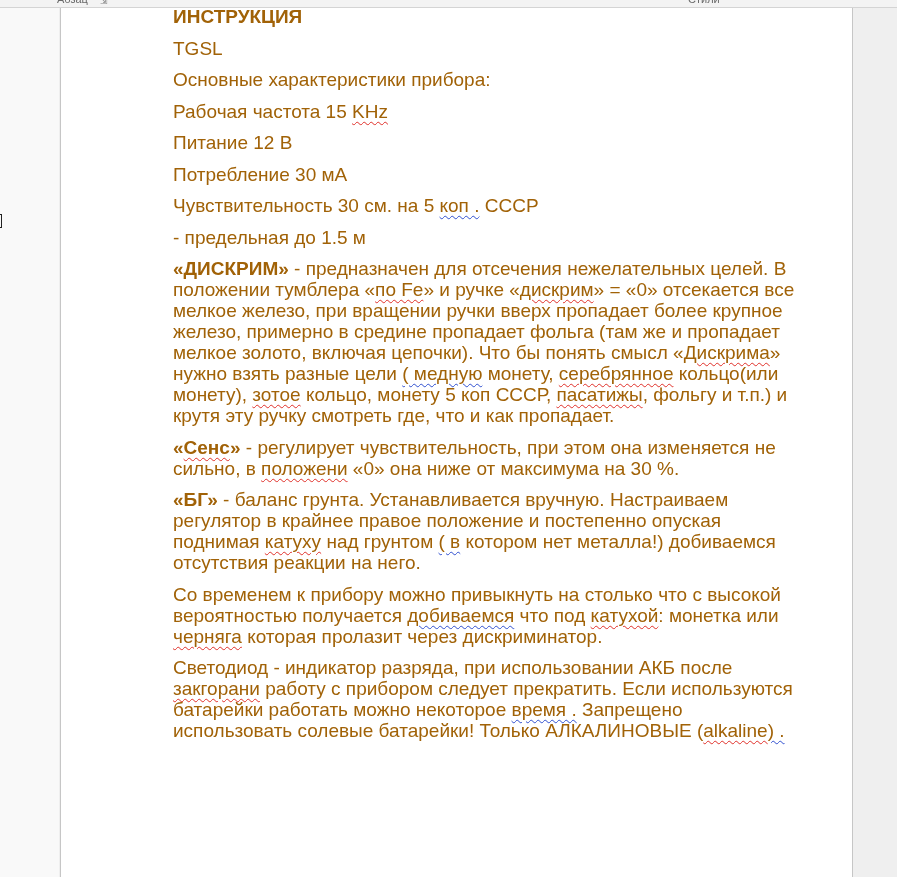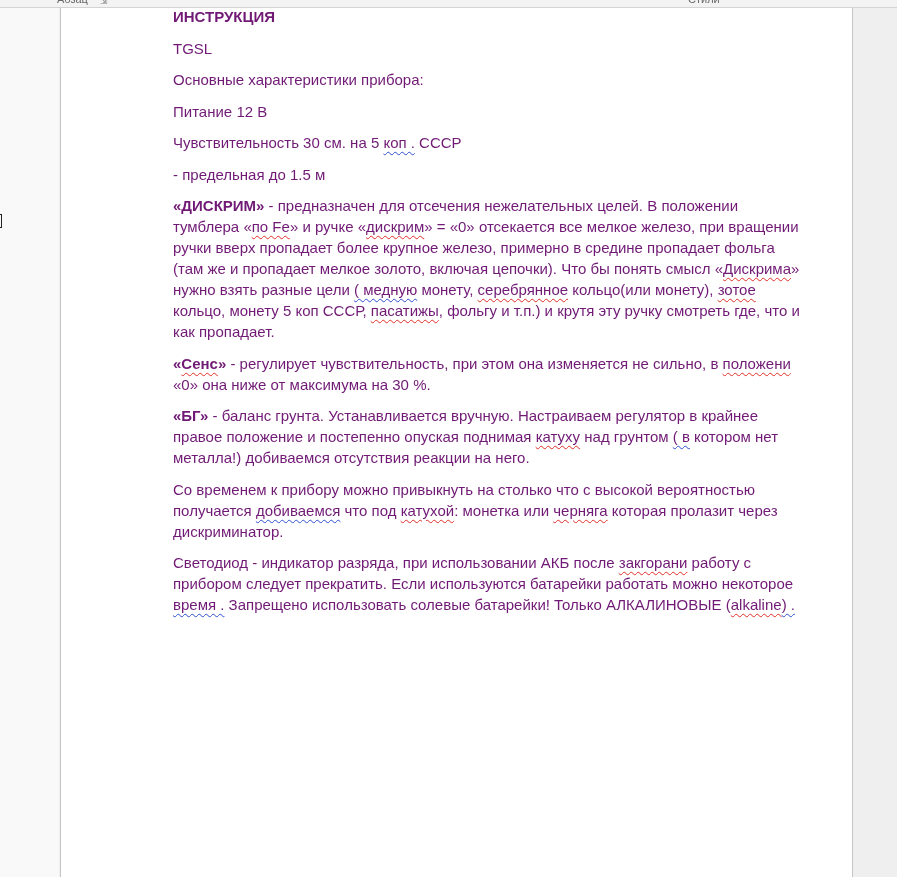--- a/index.html
+++ b/index.html
@@ -56,23 +56,23 @@
       height: 869px;
       background: #ffffff;
       border-left: 1px solid #c6c6c6;
       border-right: 1px solid #c6c6c6;
     }
     .content {
       position: absolute;
       left: 112px;
       top: 0;
       width: 630px;
-      font-size: 15px;
+      font-size: 19px;
       line-height: 21px;
-      color: #701a75;
+      color: #a16207;
     }
     .content p {
       margin: 0;
       padding: 0;
     }
     .heading {
       font-weight: bold;
       margin-top: -2px !important;
     }
     .simple {
@@ -106,21 +106,23 @@
 
 <div class="left-panel">
   <div class="cursor-mark"></div>
 </div>
 
 <div class="page">
   <div class="content">
     <p class="heading simple">ИНСТРУКЦИЯ</p>
     <p class="simple">TGSL</p>
     <p class="simple">Основные характеристики прибора:</p>
+    <p class="simple"><span>Рабочая частота 15 </span><span class="sp-red">KHz</span></p>
     <p class="simple">Питание 12 В</p>
+    <p class="simple">Потребление 30 мА</p>
     <p class="simple"><span>Чувствительность 30 см. на 5 </span><span class="sp-blue">коп .</span><span> СССР</span></p>
     <p class="simple">- предельная до 1.5 м</p>
 
     <p class="para"><span class="bold">«ДИСКРИМ»</span><span> - предназначен для отсечения нежелательных целей. В положении тумблера «</span><span class="sp-red">по Fe</span><span>» и ручке «</span><span class="sp-red">дискрим</span><span>» = «0» отсекается все мелкое железо, при вращении ручки вверх пропадает более крупное железо, примерно в средине пропадает фольга (там же и пропадает мелкое золото, включая цепочки). Что бы понять смысл «</span><span class="sp-red">Дискрима</span><span>» нужно взять разные цели </span><span class="sp-blue">( медную</span><span> монету, </span><span class="sp-red">серебрянное</span><span> кольцо(или монету), </span><span class="sp-red">зотое</span><span> кольцо, монету 5 коп СССР, </span><span class="sp-red">пасатижы</span><span>, фольгу и т.п.) и крутя эту ручку смотреть где, что и как пропадает.</span></p>
 
     <p class="para"><span class="bold"><span>«</span><span class="sp-red">Сенс</span><span>»</span></span><span> - регулирует чувствительность, при этом она изменяется не сильно, в </span><span class="sp-red">положени</span><span> «0» она ниже от максимума на 30 %.</span></p>
 
     <p class="para"><span class="bold">«БГ»</span><span> - баланс грунта. Устанавливается вручную. Настраиваем регулятор в крайнее правое положение и постепенно опуская поднимая </span><span class="sp-red">катуху</span><span> над грунтом </span><span class="sp-blue">( в</span><span> котором нет металла!) добиваемся отсутствия реакции на него.</span></p>
 
 

